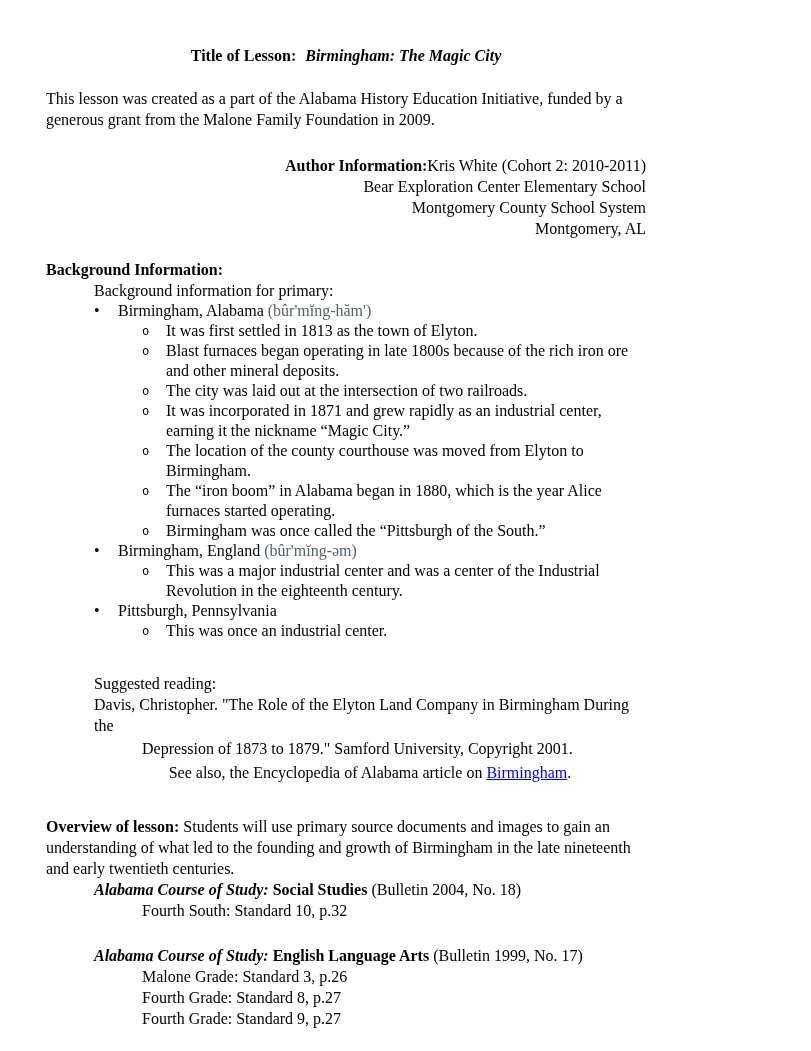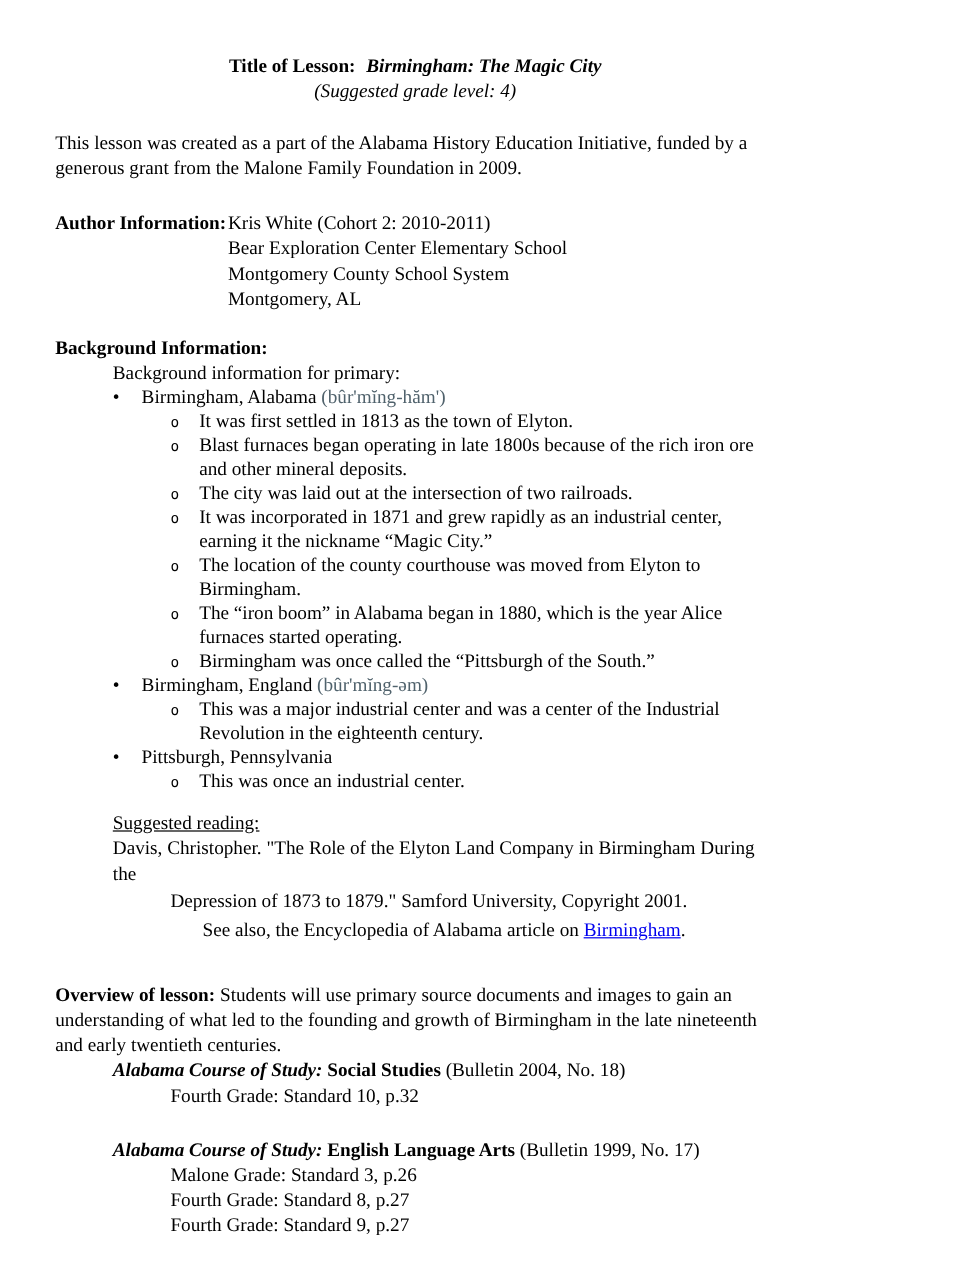--- a/index.html
+++ b/index.html
@@ -15,59 +15,58 @@
     line-height: 21px;
     padding: 45px 34px 40px 46px;
     overflow: hidden;
   }
   .b  { font-weight: bold; }
   .i  { font-style: italic; }
   .bi { font-weight: bold; font-style: italic; }
   .center { text-align: center; }
   .title-value { margin-left: 9px; }
   .intro { margin: 22px 0 0 0; }
-  .author-block { margin-top: 25px; }
+  .author-block { margin-top: 25px; text-align: right; }
   .author-label { display: inline-block; width: 144px; }
   .author-line { margin-left: 144px; }
   .section-heading { margin-top: 20px; }
   .ind1 { margin-left: 48px; }
   .ind2 { margin-left: 96px; }
   .list { line-height: 20px; }
   .li { display: flex; }
   .li .mk { flex: 0 0 24px; }
   .li .tx { flex: 1 1 auto; }
   .l1 { margin-left: 48px; }
   .l2 { margin-left: 96px; }
   .mk2 {
     font-family: "DejaVu Sans Mono", monospace;
     font-size: 12px;
   }
   .pron { color: var(--pronunciation, #50626c); }
-  .suggested { margin-top: 14px; text-decoration: underline; }
+  .suggested { margin-top: 32px; }
   .citation-l2 { margin-top: 2px; }
   .see-also { margin-top: 3px; text-align: center; }
   a.link {
     color: var(--link, #0000ee);
     text-decoration: underline;
     cursor: pointer;
   }
   .overview { margin: 33px 0 0 0; }
   .standards-heading { margin-top: 14px; }
   .std-group-2 { margin-top: 24px; }
 </style>
 </head>
 <body>
 
 <div class="page">
 
   <div class="center">
     <div>
       <span class="b">Title of Lesson:</span><span class="bi title-value">Birmingham: The Magic City</span>
     </div>
-    <div class="i">(Suggested grade level: 4)</div>
   </div>
 
   <p class="intro">This lesson was created as a part of the Alabama History Education Initiative, funded by a generous grant from the Malone Family Foundation in 2009.</p>
 
   <div class="author-block">
     <div>
       <span class="b author-label">Author Information:</span><span>Kris White (Cohort 2: 2010-2011)</span>
     </div>
     <div class="author-line">Bear Exploration Center Elementary School</div>
     <div class="author-line">Montgomery County School System</div>
@@ -140,21 +139,21 @@
 
   <p class="overview">
     <span class="b">Overview of lesson:</span><span> Students will use primary source documents and images to gain an understanding of what led to the founding and growth of Birmingham in the late nineteenth and early twentieth centuries.</span>
   </p>
 
 
   <div>
     <div class="ind1">
       <span class="bi">Alabama Course of Study:</span><span class="b"> Social Studies</span><span> (Bulletin 2004, No. 18)</span>
     </div>
-    <div class="ind2">Fourth Grade: Standard 10, p.32</div>
+    <div class="ind2">Fourth South: Standard 10, p.32</div>
   </div>
 
   <div class="std-group-2">
     <div class="ind1">
       <span class="bi">Alabama Course of Study:</span><span class="b"> English Language Arts</span><span> (Bulletin 1999, No. 17)</span>
     </div>
     <div class="ind2">Malone Grade: Standard 3, p.26</div>
     <div class="ind2">Fourth Grade: Standard 8, p.27</div>
     <div class="ind2">Fourth Grade: Standard 9, p.27</div>
   </div>

